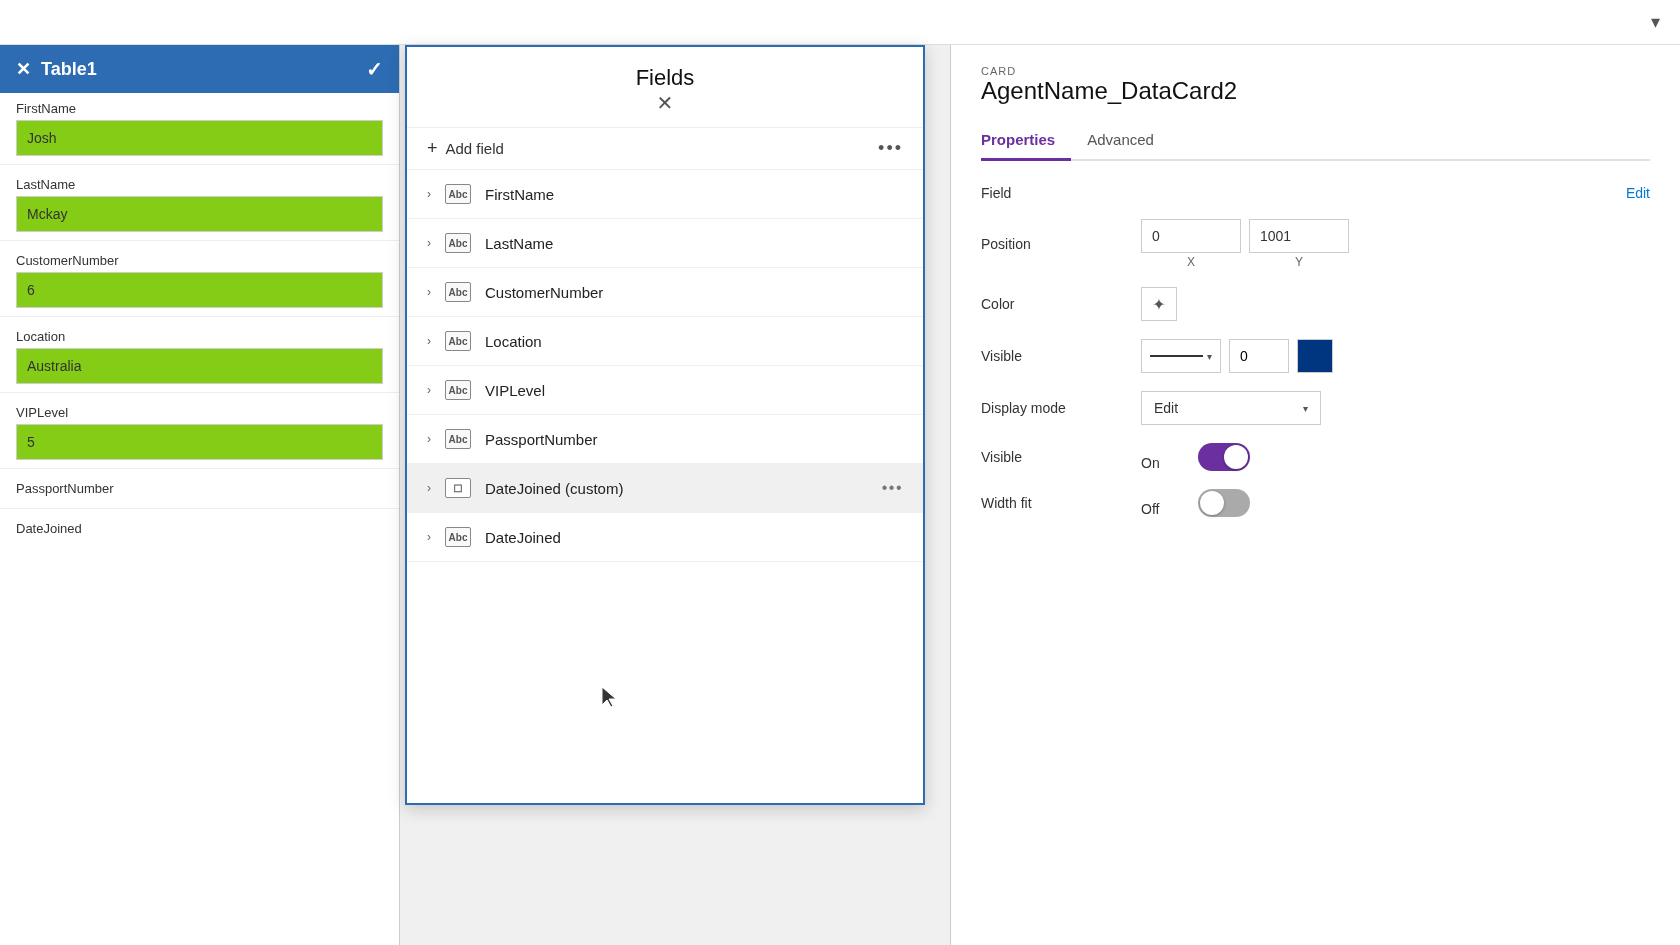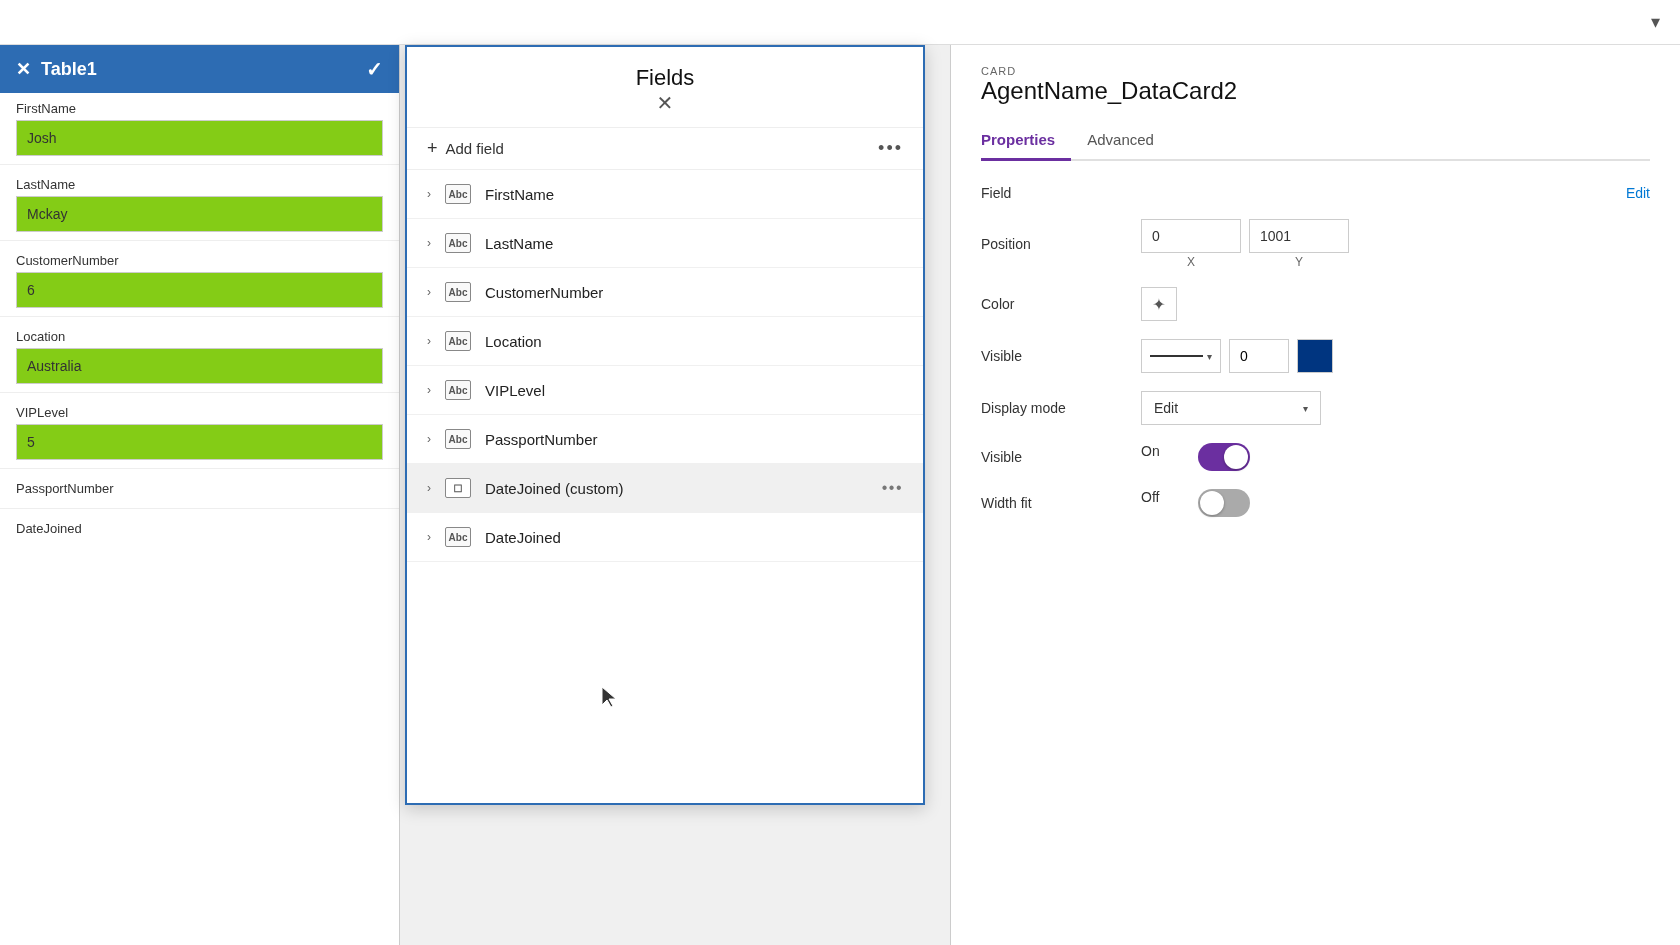--- a/index.html
+++ b/index.html
@@ -378,21 +378,21 @@
       align-items: center;
       margin-bottom: 18px;
     }
     .toggle-label-main {
       font-size: 14px;
       color: #333;
       width: 160px;
     }
     .toggle-area {
       display: flex;
-      align-items: flex-start;
+      align-items: flex-end;
       gap: 29px;
     }
     .toggle-state-label {
       font-size: 14px;
       color: #333;
       min-width: 28px;
     }
     .toggle-switch {
       width: 52px;
       height: 28px;

